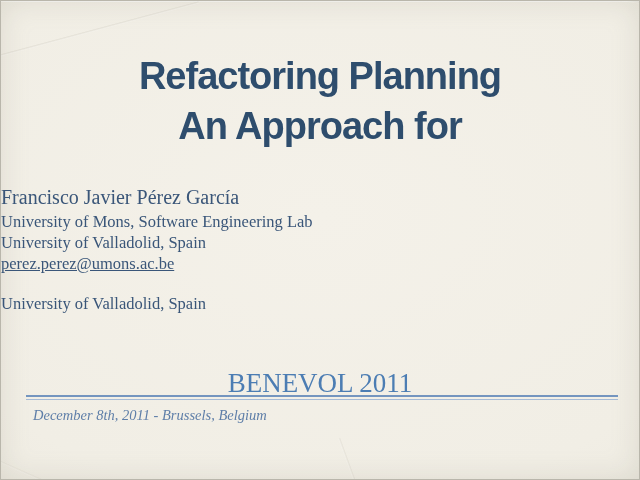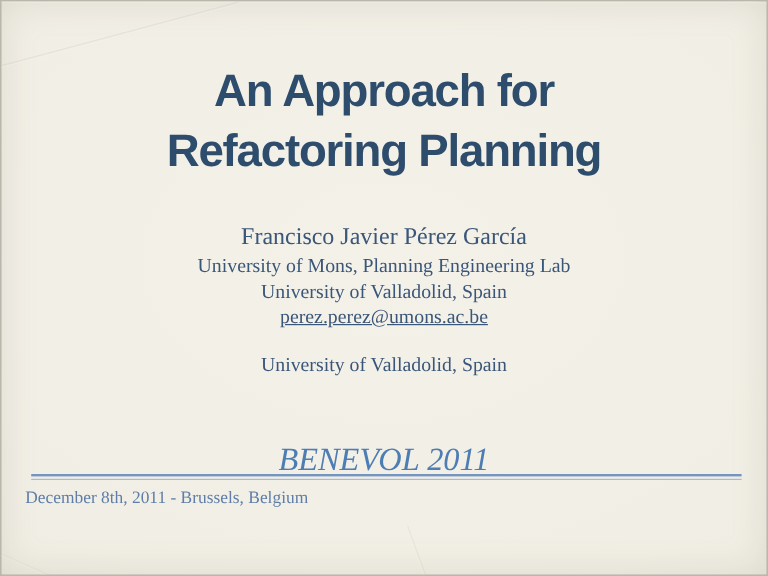--- a/index.html
+++ b/index.html
@@ -49,21 +49,21 @@
     font-size: 38px;
     letter-spacing: -1px;
     line-height: 50px;
     color: #2e4d6d;
   }
 
   .author-block {
     position: absolute;
     left: 0;
     right: 0;
-    text-align: center;
+    text-align: left;
     color: #3a5679;
   }
   .author-block-1 { top: 184px; }
   .author-block-2 { top: 292px; }
 
   .author-name {
     font-size: 20px;
     line-height: 24px;
     margin-bottom: 2px;
   }
@@ -83,60 +83,60 @@
 
   .conference {
     position: absolute;
     top: 368px;
     left: 0;
     right: 0;
     text-align: center;
     font-size: 27px;
     line-height: 28px;
     color: #4c7db3;
-    font-style: italic;
   }
 
   .double-rule {
     position: absolute;
     top: 394px;
     left: 25px;
     right: 21px;
     height: 2px;
     border-top: 2px solid #7495bf;
     border-bottom: 1px solid #a6bbd6;
   }
 
   .footer-date {
     position: absolute;
     top: 405px;
-    left: 20px;
+    left: 32px;
+    font-style: italic;
     font-size: 14.5px;
     line-height: 19px;
     color: #5e7ea8;
   }
 </style>
 </head>
 <body>
 
 <div class="slide">
 
   <div class="crease crease-top-left"></div>
   <div class="crease crease-top-right"></div>
   <div class="crease crease-bottom-mid"></div>
   <div class="crease crease-bottom-left"></div>
 
   <h1 class="title">
+    <div>Refactoring Planning</div>
     <div>An Approach for</div>
-    <div>Refactoring Planning</div>
   </h1>
 
   <div class="author-block author-block-1">
     <div class="author-name">Francisco Javier Pérez García</div>
-    <div class="affiliation">University of Mons, Planning Engineering Lab</div>
+    <div class="affiliation">University of Mons, Software Engineering Lab</div>
     <div class="affiliation">University of Valladolid, Spain</div>
     <div class="email-line">
       <a class="email-link">perez.perez@umons.ac.be</a>
     </div>
   </div>
 
   <div class="author-block author-block-2">
     <div class="affiliation">University of Valladolid, Spain</div>
   </div>
 

